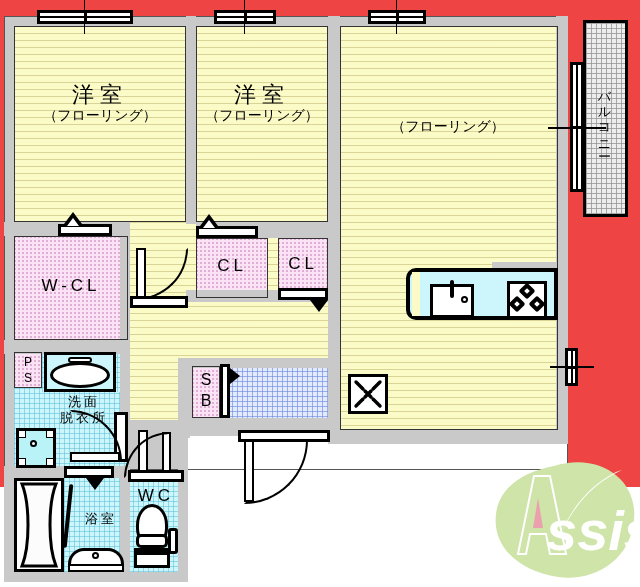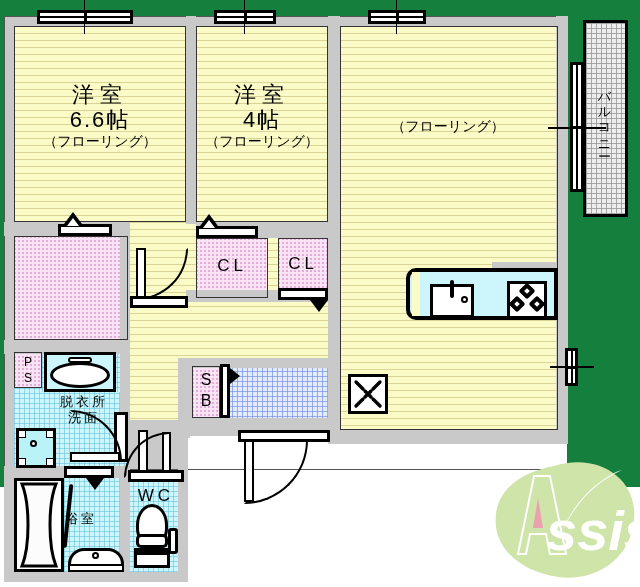--- a/index.html
+++ b/index.html
@@ -1,19 +1,19 @@
 <!DOCTYPE html>
 <html><head>
 <meta charset="utf-8">
 <title>Floor Plan</title>
 <style>
   html,body{margin:0;padding:0;background:#ffffff;}
   body{width:640px;height:587px;overflow:hidden;
        font-family:"Liberation Sans","DejaVu Sans",sans-serif;}
-  #plan{position:relative;width:640px;height:487px;background:#15803d;}
+  #plan{position:relative;width:640px;height:487px;background:#ef4444;}
 
   
   .abs{position:absolute;box-sizing:border-box;}
   .wall{position:absolute;background:#c9c9c9;box-sizing:border-box;}
 
   
   .floor-wood{
     background-color:#fbfbc8;
     background-image:repeating-linear-gradient(to bottom,
         rgba(190,180,110,.55) 0px, rgba(190,180,110,.55) 1px,
@@ -149,55 +149,54 @@
   <div class="abs" style="left:196px;top:26px;width:132px;height:196px;border:1px solid #333;"></div>
   <div class="abs" style="left:340px;top:26px;width:218px;height:404px;border:1px solid #333;"></div>
   <div class="abs" style="left:14px;top:236px;width:114px;height:104px;border:1px solid #333;"></div>
   <div class="abs" style="left:196px;top:238px;width:72px;height:60px;border:1px solid #333;"></div>
   <div class="abs" style="left:278px;top:238px;width:50px;height:52px;border:1px solid #333;"></div>
   <div class="abs" style="left:14px;top:352px;width:28px;height:36px;border:1px solid #333;"></div>
   <div class="abs" style="left:192px;top:366px;width:28px;height:52px;border:1px solid #333;"></div>
 
   <div class="label" style="left:24px;top:82px;width:152px;">
     <div class="lbl-name">洋室</div>
-    <div class="lbl-size">6.6帖</div>
     <div class="lbl-mat">（フローリング）</div>
   </div>
 
   <div class="label" style="left:192px;top:82px;width:140px;">
     <div class="lbl-name">洋室</div>
-    <div class="lbl-size">4帖</div>
     <div class="lbl-mat">（フローリング）</div>
   </div>
 
   <div class="label" style="left:358px;top:118px;width:180px;">
     <div class="lbl-mat">（フローリング）</div>
   </div>
 
+  <div class="label lbl-sm" style="left:14px;top:276px;width:114px;">W-CL</div>
 
   <div class="label lbl-sm" style="left:196px;top:256px;width:72px;">CL</div>
 
   <div class="label lbl-sm" style="left:278px;top:254px;width:50px;">CL</div>
 
   <div class="label" style="left:14px;top:354px;width:28px;font-size:12px;letter-spacing:0;line-height:1.35;">
     <div>P</div>
     <div>S</div>
   </div>
 
   <div class="label" style="left:192px;top:370px;width:28px;font-size:16px;letter-spacing:0;line-height:1.3;">
     <div>S</div>
     <div>B</div>
   </div>
 
   <div class="label" style="left:36px;top:394px;width:96px;line-height:1.25;">
+    <div class="lbl-xs">洗面</div>
     <div class="lbl-xs">脱衣所</div>
-    <div class="lbl-xs">洗面</div>
-  </div>
-
-  <div class="label lbl-xs" style="left:36px;top:512px;width:90px;">浴室</div>
+  </div>
+
+  <div class="label lbl-xs" style="left:56px;top:512px;width:90px;">浴室</div>
 
   <div class="label lbl-sm" style="left:128px;top:486px;width:56px;">WC</div>
 
 
   <div class="label lbl-v" style="left:596px;top:82px;">バルコニー</div>
 
   <div class="win win-h" style="left:37px;top:10px;width:96px;height:14px;">
     <div class="mid"></div>
       <div class="div"></div>
   </div>

